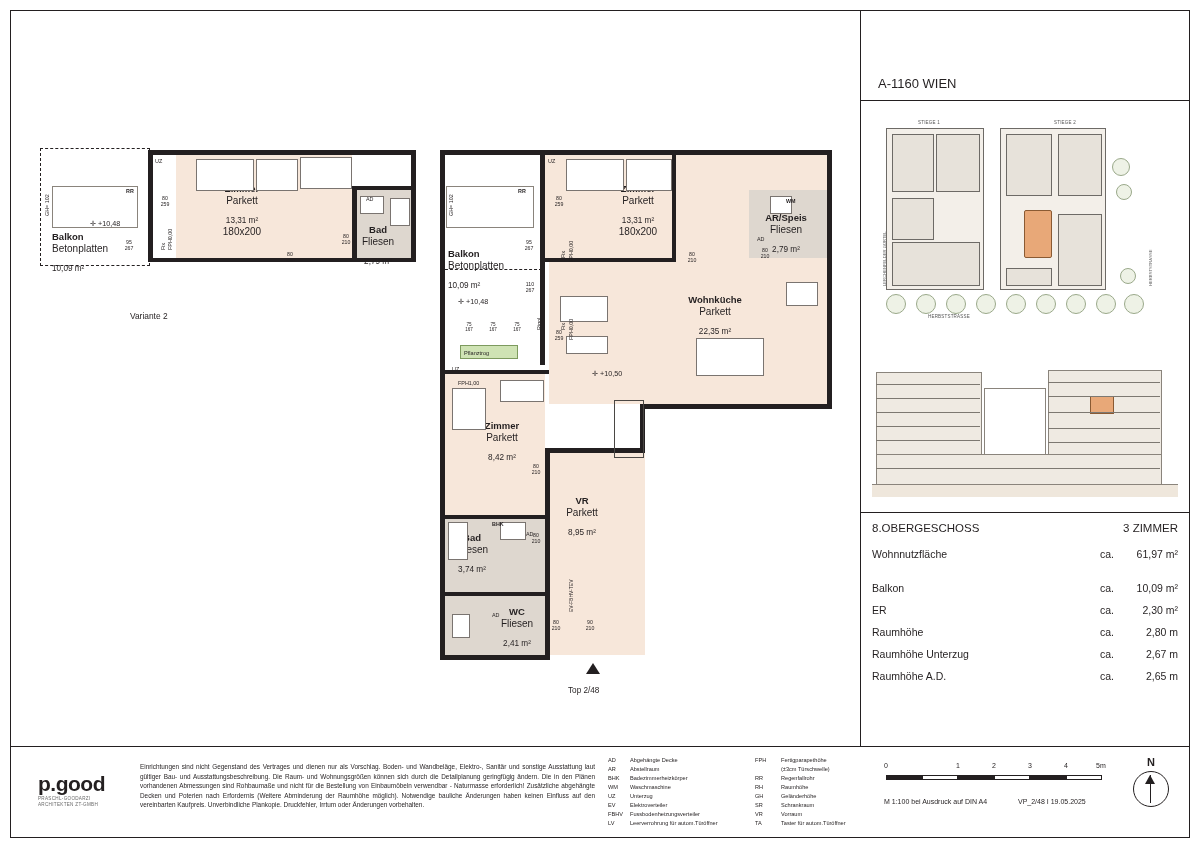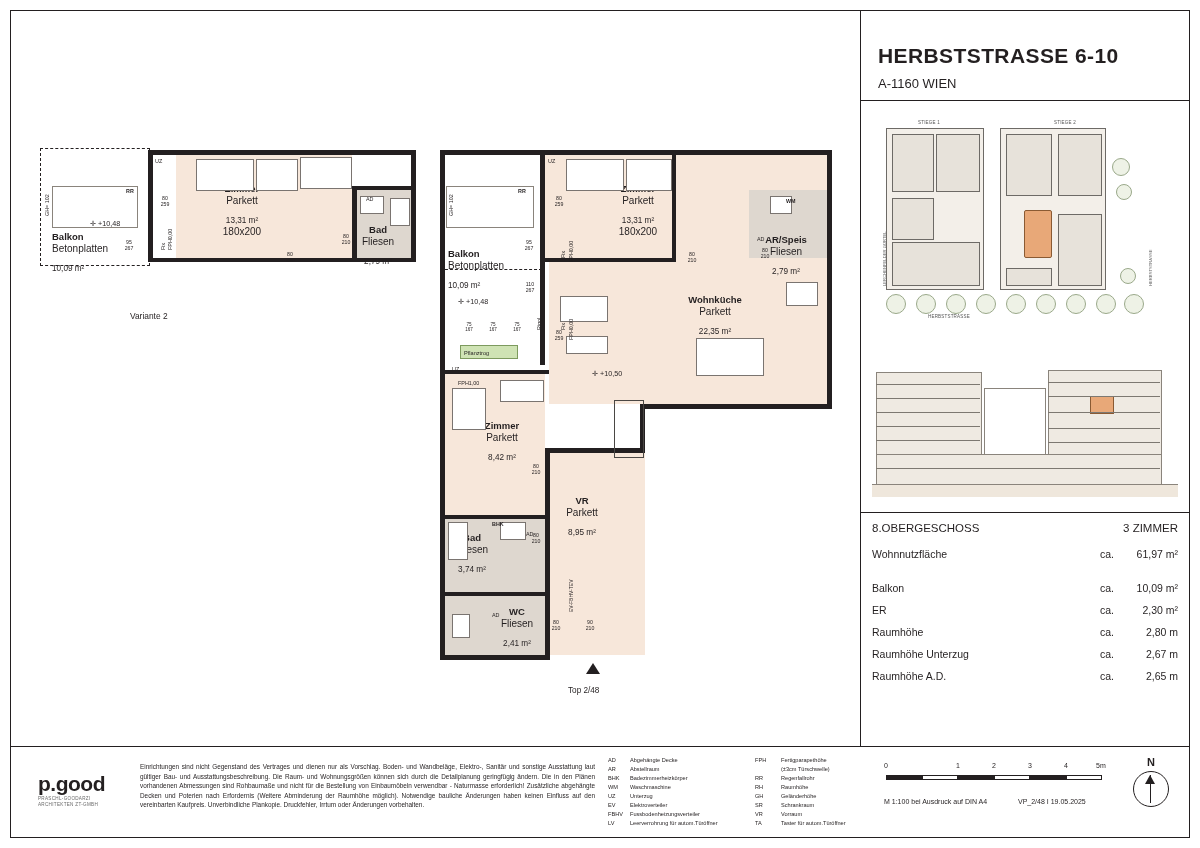--- a/index.html
+++ b/index.html
@@ -85,21 +85,20 @@
 <body>
 
 <div id="sheet">
   <div class="frame"></div>
 
   <div class="hline" style="left:860px;top:100px;width:330px;"></div>
   <div class="vline" style="left:860px;top:11px;height:735px;"></div>
   <div class="hline" style="left:11px;top:746px;width:1178px;"></div>
   <div class="hline" style="left:860px;top:512px;width:330px;"></div>
 
-  <div class="title-main">HERBSTSTRASSE 6-10</div>
   <div class="title-sub">A-1160 WIEN</div>
 
   <div class="keyplan">
     <div class="kp-label" style="left:46px;top:2px;">STIEGE 1</div>
     <div class="kp-label" style="left:182px;top:2px;">STIEGE 2</div>
 
     <div class="blk" style="left:14px;top:10px;width:96px;height:160px;"></div>
     <div class="blk dark" style="left:20px;top:16px;width:40px;height:56px;"></div>
     <div class="blk dark" style="left:64px;top:16px;width:42px;height:56px;"></div>
     <div class="blk dark" style="left:20px;top:80px;width:40px;height:40px;"></div>
@@ -295,21 +294,21 @@
     <div class="room tile" style="left:445px;top:519px;width:100px;height:73px;"></div>
     <div class="room tile" style="left:445px;top:596px;width:100px;height:59px;"></div>
     <div class="room" style="left:550px;top:453px;width:95px;height:202px;"></div>
 
     <div class="rlabel" style="left:586px;top:183px;width:104px;">
       <div class="n">Zimmer</div>
       <div class="t">Parkett</div>
       <div class="a">13,31 m²</div>
       <div class="t">180x200</div>
     </div>
-    <div class="rlabel" style="left:748px;top:234px;width:76px;">
+    <div class="rlabel" style="left:748px;top:212px;width:76px;">
       <div class="n">AR/Speis</div>
       <div class="t">Fliesen</div>
       <div class="a">2,79 m²</div>
     </div>
     <div class="rlabel" style="left:660px;top:294px;width:110px;">
       <div class="n">Wohnküche</div>
       <div class="t">Parkett</div>
       <div class="a">22,35 m²</div>
     </div>
     <div class="rlabel" style="left:462px;top:420px;width:80px;">

